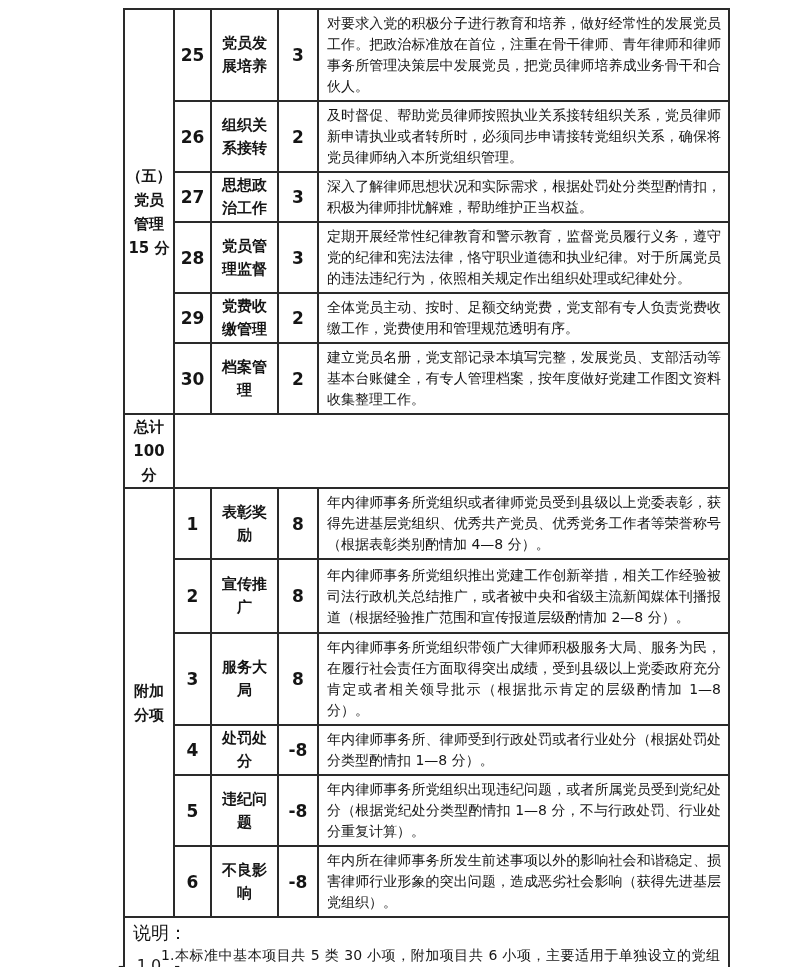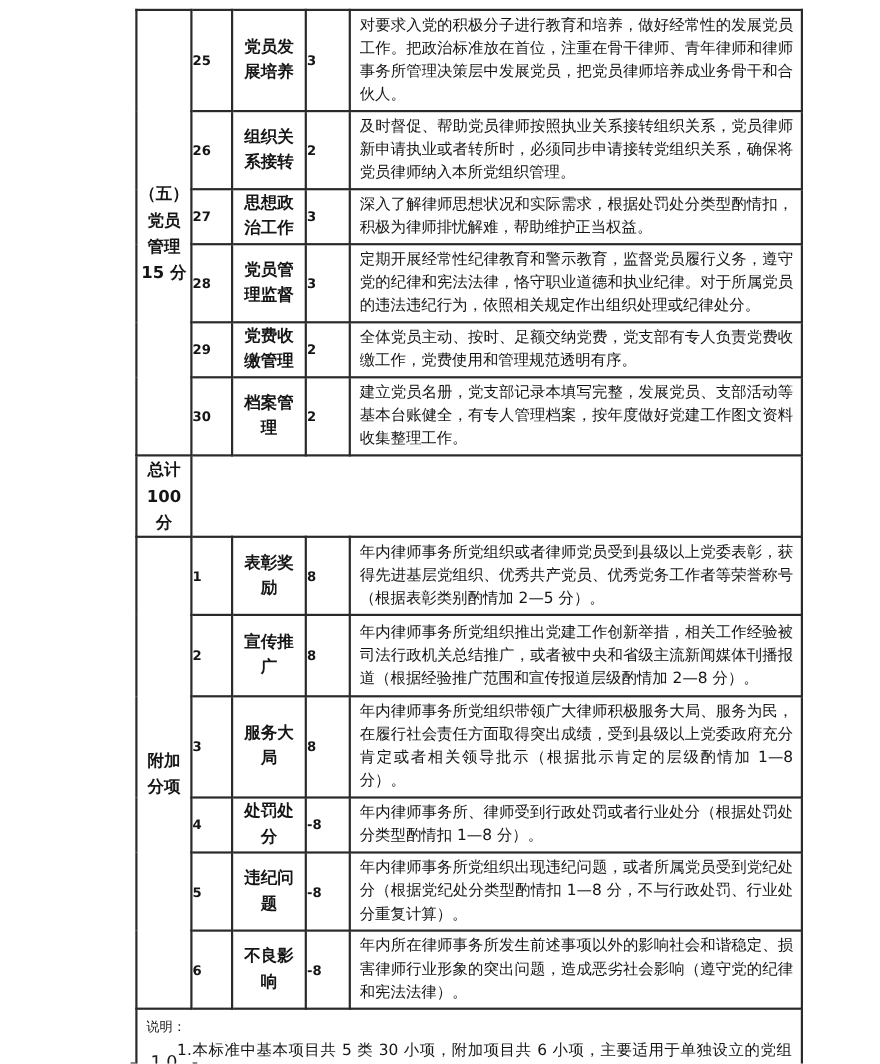--- a/index.html
+++ b/index.html
@@ -33,21 +33,22 @@
   col.c-desc  { width: auto; }
 
   td.cat {
     text-align: center;
     font-size: 15px;
     line-height: 24px;
     font-weight: 600;
     white-space: pre-line;
   }
   td.num, td.score {
-    font-size: 12px;
+    text-align: center;
+    font-size: 17px;
     font-weight: 600;
   }
   td.item {
     text-align: center;
     font-size: 15px;
     line-height: 23px;
     font-weight: 600;
     white-space: pre-line;
     font-family: Liberation Serif, serif;
   }
@@ -71,21 +72,21 @@
   tr.ra5 { height: 64px; }
   tr.ra6 { height: 60px; }
   tr.rnotes { height: 112px; }
 
   td.notes-cell {
     vertical-align: top;
     padding: 4px 8px 6px 8px;
     font-size: 14px;
     line-height: 22px;
   }
-  .notes-heading { font-size: 12px; }
+  .notes-heading { font-size: 18px; }
   .note-para { text-indent: 2em; text-align: justify; }
 
   .page-number {
     position: absolute;
     left: 118px;
     top: 956px;
     font-size: 16px;
     letter-spacing: 4px;
     color: #1a1a1a;
   }
@@ -157,21 +158,21 @@
         <td colspan="4"></td>
       </tr>
 
       <tr class="ra1">
         <td class="cat" rowspan="6">附加
 分项</td>
         <td class="num">1</td>
         <td class="item">表彰奖
 励</td>
         <td class="score">8</td>
-        <td class="desc">年内律师事务所党组织或者律师党员受到县级以上党委表彰，获得先进基层党组织、优秀共产党员、优秀党务工作者等荣誉称号（根据表彰类别酌情加 2—5 分）。</td>
+        <td class="desc">年内律师事务所党组织或者律师党员受到县级以上党委表彰，获得先进基层党组织、优秀共产党员、优秀党务工作者等荣誉称号（根据表彰类别酌情加 4—8 分）。</td>
       </tr>
       <tr class="ra2">
         <td class="num">2</td>
         <td class="item">宣传推
 广</td>
         <td class="score">8</td>
         <td class="desc">年内律师事务所党组织推出党建工作创新举措，相关工作经验被司法行政机关总结推广，或者被中央和省级主流新闻媒体刊播报道（根据经验推广范围和宣传报道层级酌情加 2—8 分）。</td>
       </tr>
       <tr class="ra3">
         <td class="num">3</td>
@@ -192,21 +193,21 @@
         <td class="item">违纪问
 题</td>
         <td class="score">-8</td>
         <td class="desc">年内律师事务所党组织出现违纪问题，或者所属党员受到党纪处分（根据党纪处分类型酌情扣 1—8 分，不与行政处罚、行业处分重复计算）。</td>
       </tr>
       <tr class="ra6">
         <td class="num">6</td>
         <td class="item">不良影
 响</td>
         <td class="score">-8</td>
-        <td class="desc">年内所在律师事务所发生前述事项以外的影响社会和谐稳定、损害律师行业形象的突出问题，造成恶劣社会影响（遵守党的纪律和宪法法律）。</td>
+        <td class="desc">年内所在律师事务所发生前述事项以外的影响社会和谐稳定、损害律师行业形象的突出问题，造成恶劣社会影响（获得先进基层党组织）。</td>
       </tr>
 
       <tr class="rnotes">
         <td colspan="5" class="notes-cell">
           <div class="notes-heading">说明：</div>
           <div class="note-para">1.本标准中基本项目共 5 类 30 小项，附加项目共 6 小项，主要适用于单独设立的党组织，对联合党支部进行考评时可以比照本标准适当降低要求。</div>
 
         </td>
       </tr>
     </tbody>

